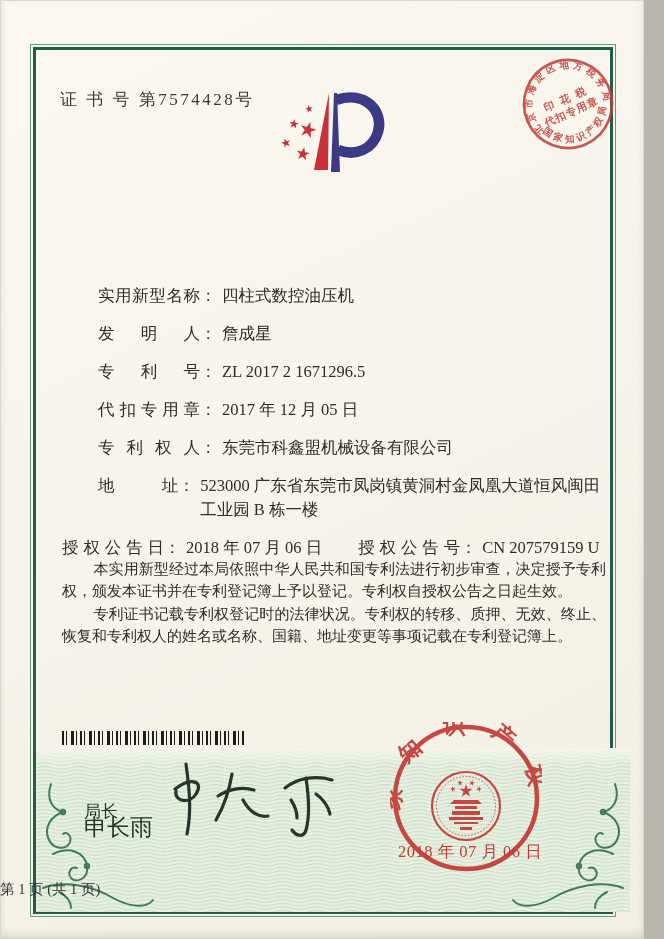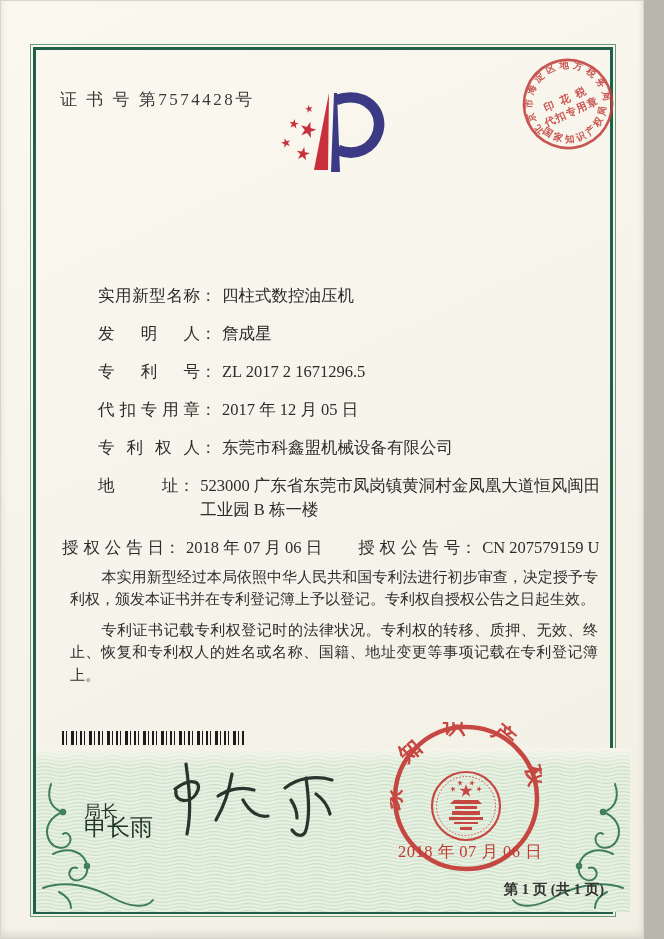--- a/index.html
+++ b/index.html
@@ -17,33 +17,33 @@
   .fields{position:absolute;left:62px;top:284px;right:36px;font-size:16.5px;line-height:24px;color:#2c2c2c;}
   .frow{display:flex;margin-bottom:14px;}
   .flabel{display:inline-block;width:102px;text-align:justify;text-align-last:justify;white-space:nowrap;margin-left:36px;}
   .fcolon{display:inline-block;width:16px;}
   .fvalue{margin-left:6px;}
   .fvalue-address{max-width:430px;}
   .grant-pair2{margin-left:36px;display:flex;}
   .glabel{display:inline-block;width:102px;text-align:justify;text-align-last:justify;white-space:nowrap;}
   .paras{position:absolute;left:62px;right:38px;top:558px;font-size:15px;line-height:22.4px;
          text-align:justify;color:#2d2d2d;}
-  .paras p{margin:8px;text-indent:2.1em;}
+  .paras p{margin:0;text-indent:2.1em;}
   .barcode{position:absolute;left:62px;top:731px;width:182px;height:14px;
            background:repeating-linear-gradient(90deg,#1c1c1c 0 2px,transparent 2px 4px,#1c1c1c 4px 5px,
            transparent 5px 9px,#1c1c1c 9px 12px,transparent 12px 14px,#1c1c1c 14px 15px,transparent 15px 18px);}
   .band{position:absolute;left:36px;top:748px;}
   .signer-title{position:absolute;left:84px;top:800px;font-size:17px;color:#223529;
                 font-family:"Liberation Sans","DejaVu Sans",sans-serif;}
   .signer-name{position:absolute;left:84px;top:812px;font-size:23px;color:#223529;
                font-family:"Liberation Sans","DejaVu Sans",sans-serif;}
   .signature{position:absolute;left:150px;top:754px;}
   .office-seal{position:absolute;left:390px;top:722px;opacity:.92;}
   .seal-date{position:absolute;left:398px;top:841px;font-size:16.5px;color:#c23a32;letter-spacing:.5px;}
-  .footer{position:absolute;left:0;right:40px;top:880px;text-align:right;font-size:14.5px;color:#333;font-weight:bold;}
+  .footer{position:absolute;left:0;right:40px;top:880px;text-align:left;font-size:14.5px;color:#333;}
 </style>
 </head>
 <body>
 
 <div class="page">
   <div class="paper">
 
     
     <svg width="0" height="0" aria-hidden="true">
       <defs>

